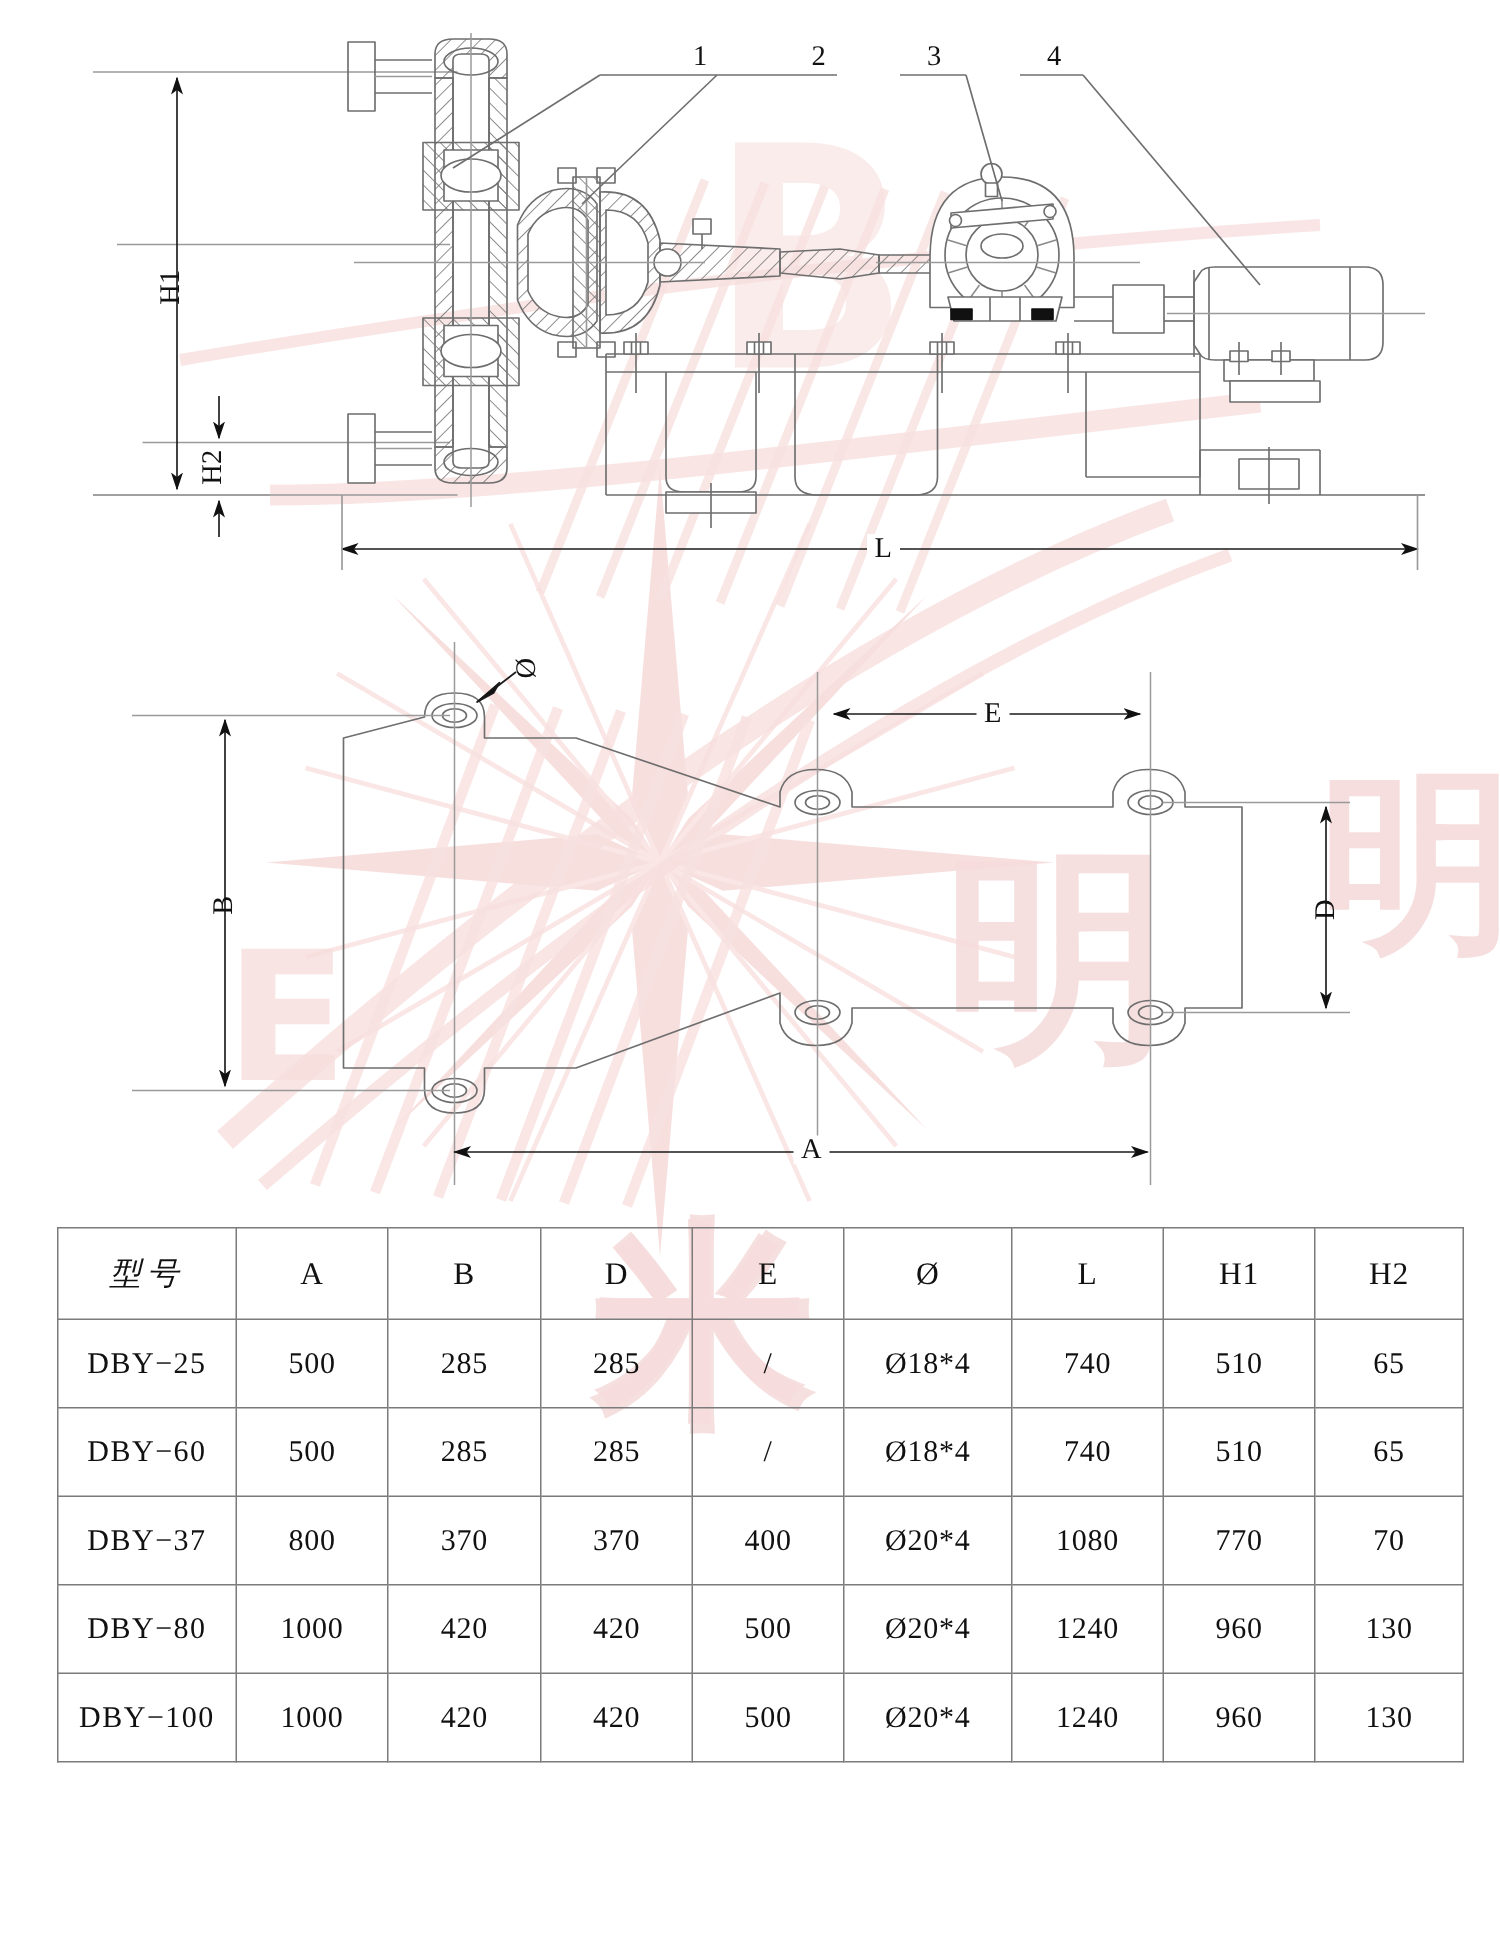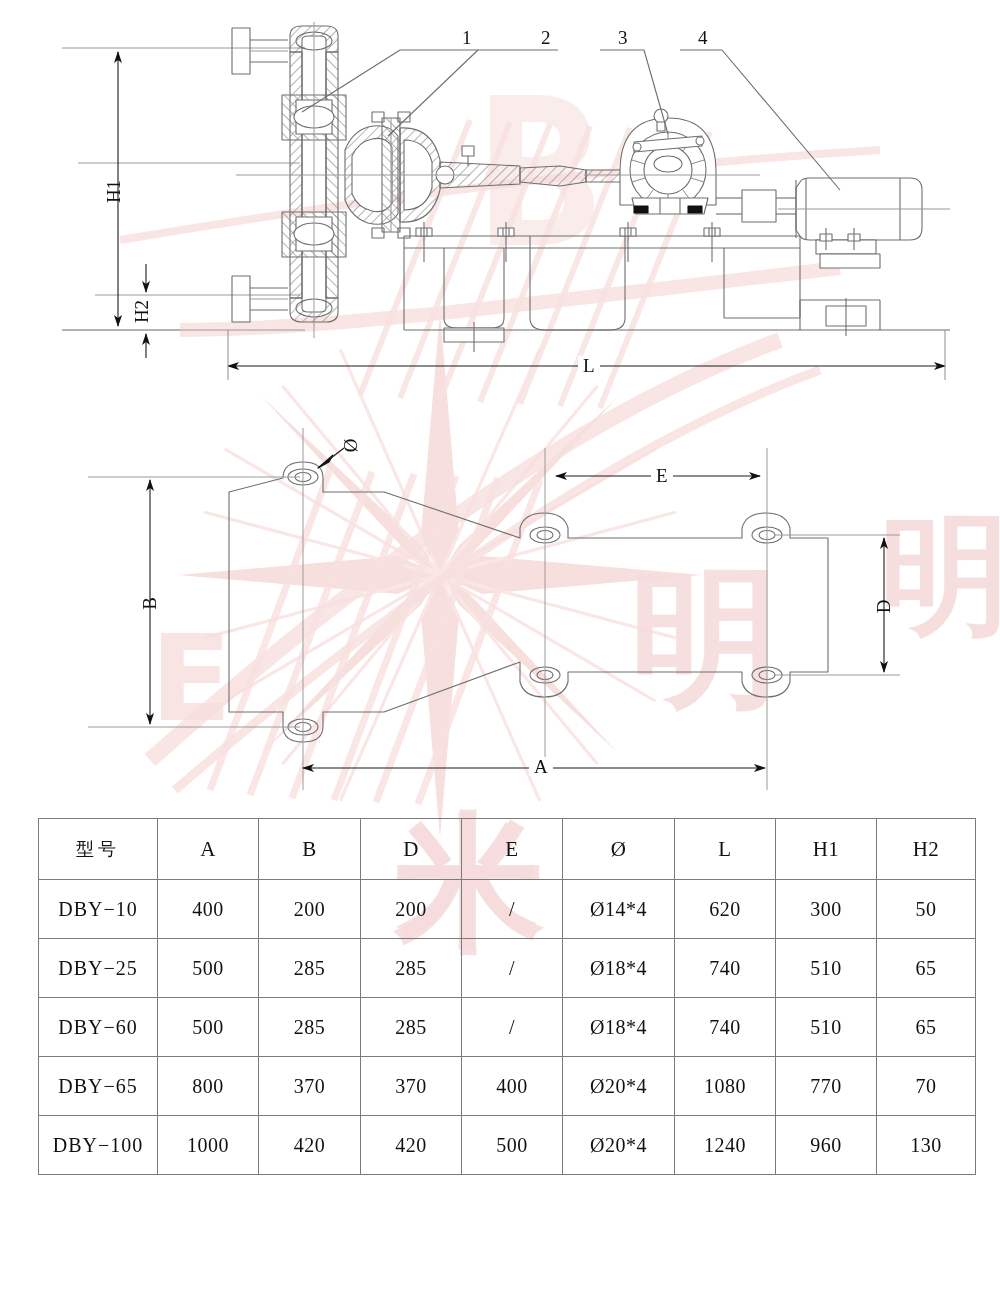--- a/index.html
+++ b/index.html
@@ -29,21 +29,21 @@
   table.spec{border-collapse:collapse;width:937px;table-layout:fixed;background:transparent;}
   table.spec td{
     border:1px solid #7b7b7b;
     text-align:center;vertical-align:middle;
     height:56px;font-size:20px;
     font-family:"Liberation Serif","DejaVu Serif",serif;
     letter-spacing:.5px;
     background:transparent;
   }
   table.spec tr.hdr td{font-size:21px;height:58px;}
-  table.spec tr.hdr td.model{letter-spacing:4px;font-size:18px;}
+  table.spec tr.hdr td.model{letter-spacing:4px;font-size:21px;font-style:italic;}
   table.spec td.model{font-size:20px;letter-spacing:1px;}
   col.c0{width:119px;}
   col.c1{width:101px;}
   col.c2{width:102px;}
   col.c3{width:101px;}
   col.c4{width:101px;}
   col.c5{width:112px;}
   col.c6{width:101px;}
   col.c7{width:101px;}
   col.c8{width:99px;}
@@ -465,31 +465,20 @@
             <td>A</td>
             <td>B</td>
             <td>D</td>
             <td>E</td>
             <td>Ø</td>
             <td>L</td>
             <td>H1</td>
             <td>H2</td>
           </tr>
           <tr>
-            <td class="model">DBY−10</td>
-            <td>400</td>
-            <td>200</td>
-            <td>200</td>
-            <td>/</td>
-            <td>Ø14*4</td>
-            <td>620</td>
-            <td>300</td>
-            <td>50</td>
-          </tr>
-          <tr>
             <td class="model">DBY−25</td>
             <td>500</td>
             <td>285</td>
             <td>285</td>
             <td>/</td>
             <td>Ø18*4</td>
             <td>740</td>
             <td>510</td>
             <td>65</td>
           </tr>
@@ -498,29 +487,40 @@
             <td>500</td>
             <td>285</td>
             <td>285</td>
             <td>/</td>
             <td>Ø18*4</td>
             <td>740</td>
             <td>510</td>
             <td>65</td>
           </tr>
           <tr>
-            <td class="model">DBY−65</td>
+            <td class="model">DBY−37</td>
             <td>800</td>
             <td>370</td>
             <td>370</td>
             <td>400</td>
             <td>Ø20*4</td>
             <td>1080</td>
             <td>770</td>
             <td>70</td>
+          </tr>
+          <tr>
+            <td class="model">DBY−80</td>
+            <td>1000</td>
+            <td>420</td>
+            <td>420</td>
+            <td>500</td>
+            <td>Ø20*4</td>
+            <td>1240</td>
+            <td>960</td>
+            <td>130</td>
           </tr>
           <tr>
             <td class="model">DBY−100</td>
             <td>1000</td>
             <td>420</td>
             <td>420</td>
             <td>500</td>
             <td>Ø20*4</td>
             <td>1240</td>
             <td>960</td>

